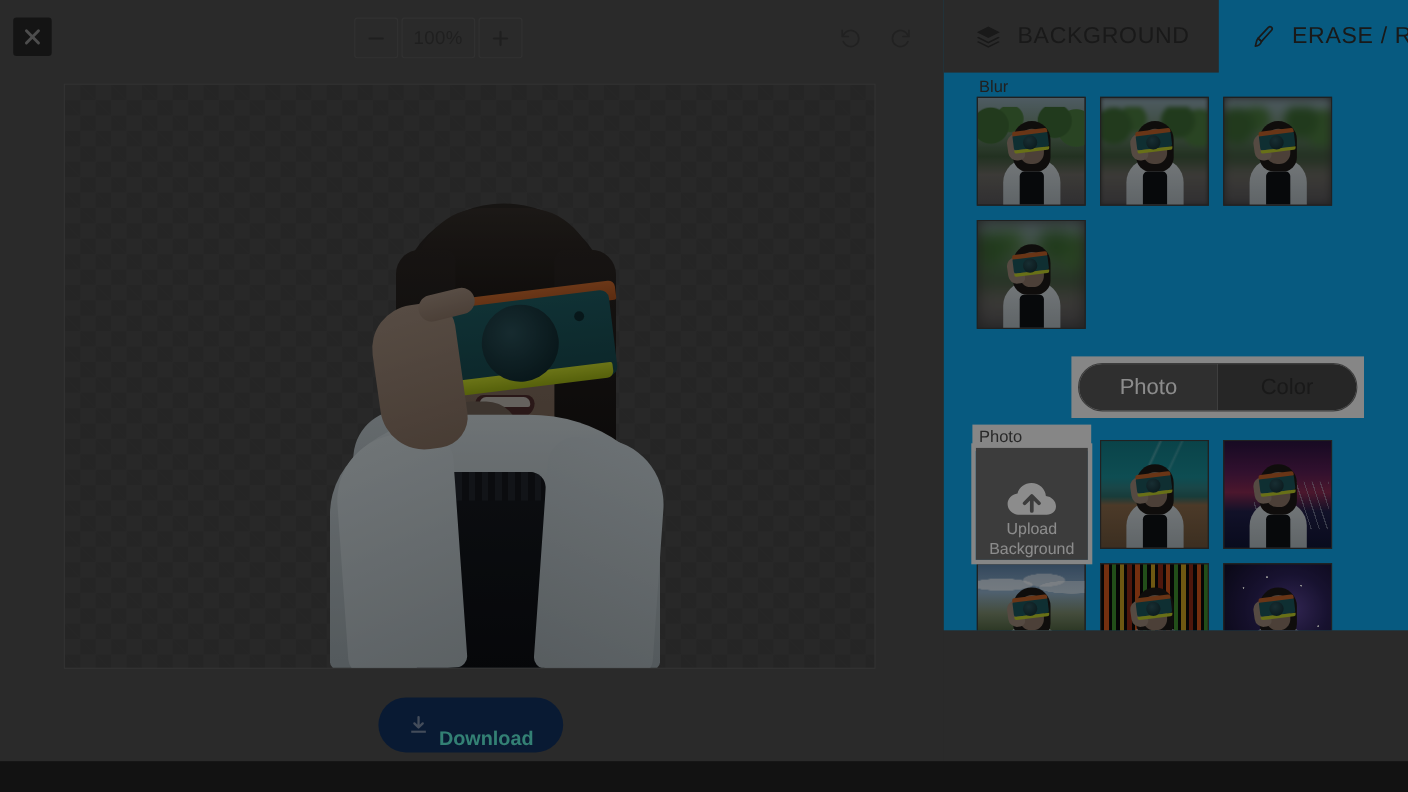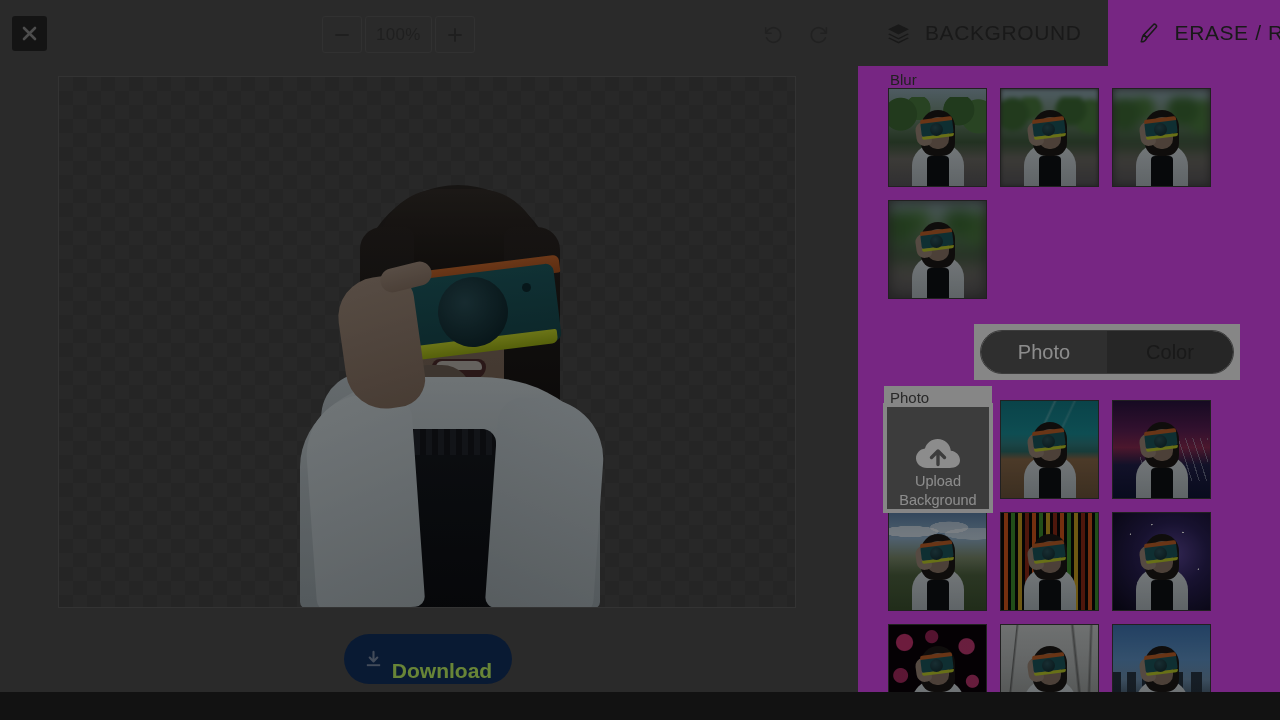--- a/index.html
+++ b/index.html
@@ -242,32 +242,32 @@
     position: absolute;
     left: 344px; top: 634px;
     width: 168px; height: 50px;
     background: #12305e;
     border-radius: 25px;
     display: flex; align-items: center; justify-content: center;
     gap: 9px;
     cursor: pointer;
   }
   .download-button .dl-label {
-    color: #bef264;
-    font-size: 21px;
+    color: #5eead4;
+    font-size: 18px;
     font-weight: bold;
     margin-top: 24px;
   }
 
   
   #right-panel {
     position: absolute;
     left: 858px; top: 0;
-    width: 422px; height: 692px;
-    background: #d946ef;
+    width: 422px; height: 573px;
+    background: #0ea5e9;
     overflow: hidden;
   }
 
   #panel-tabs {
     position: absolute;
     left: 0; top: 0;
     width: 422px; height: 66px;
     display: flex;
   }
   .panel-tab {

